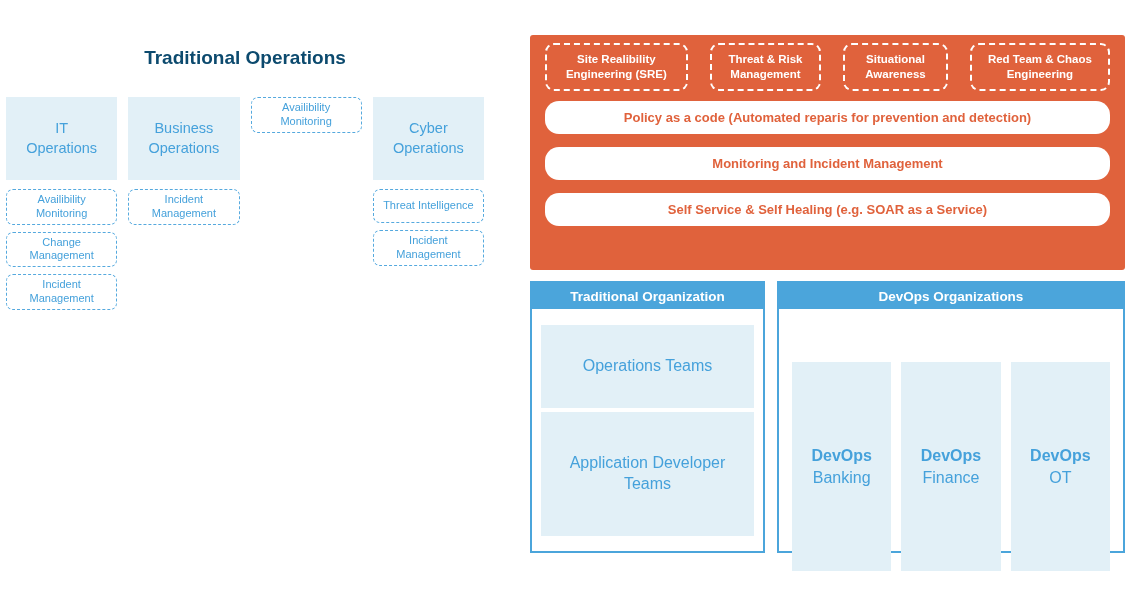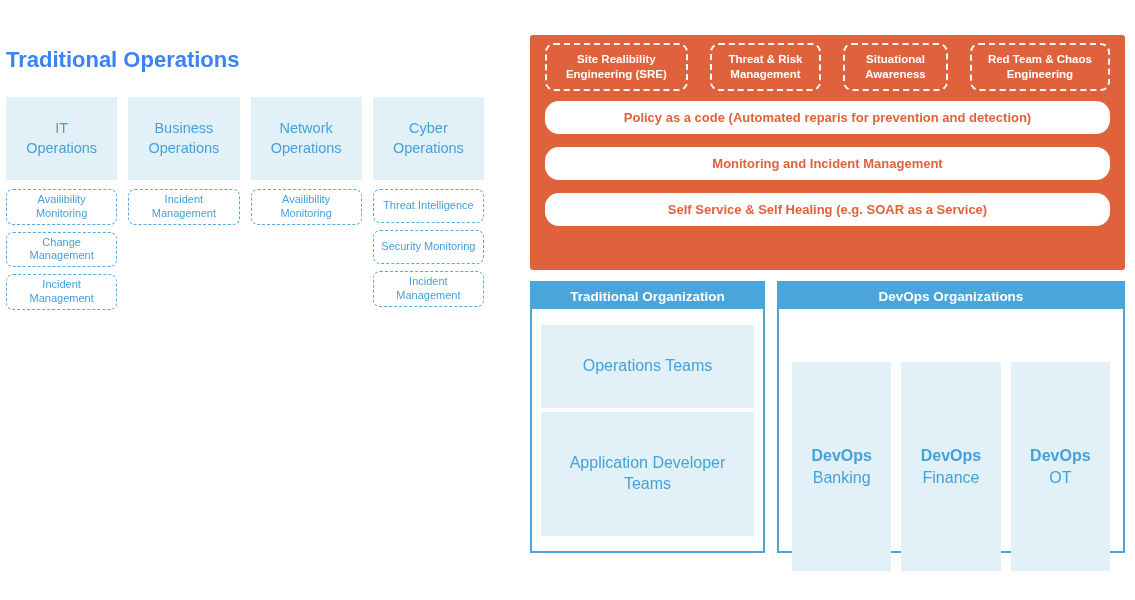--- a/index.html
+++ b/index.html
@@ -6,21 +6,21 @@
   body { font-family:"Liberation Sans", sans-serif; }
   .canvas {
     position:relative; width:1135px; height:600px; background:#ffffff;
     overflow:hidden;
   }
   * { box-sizing:border-box; }
 
   
   .trad-title {
     position:absolute; left:6px; top:47px; width:478px;
-    text-align:left; font-size:22px; font-weight:700; color:#3b82f6;
+    text-align:center; font-size:19px; font-weight:700; color:#0c4a6e;
   }
   .trad-grid {
     position:absolute; left:6px; top:97px; width:478px;
     display:grid; grid-template-columns:repeat(4,1fr); column-gap:11px;
   }
   .trad-col { display:flex; flex-direction:column; }
   .solid-box {
     height:83px; background:#E2F0F7; color:#45A1DB;
     font-size:14.5px; line-height:1.35; text-align:center;
     display:flex; align-items:center; justify-content:center;
@@ -112,28 +112,26 @@
       <div class="dashed-box">Change Management</div>
       <div class="dashed-box">Incident Management</div>
     </div>
 
     <div class="trad-col">
       <div class="solid-box">Business Operations</div>
       <div class="dashed-box">Incident Management</div>
     </div>
 
     <div class="trad-col">
-      <div class="solid-box">Network Operations</div>
       <div class="dashed-box">Availibility Monitoring</div>
     </div>
 
     <div class="trad-col">
       <div class="solid-box">Cyber Operations</div>
       <div class="dashed-box">Threat Intelligence</div>
-      <div class="dashed-box">Security Monitoring</div>
       <div class="dashed-box">Incident Management</div>
     </div>
 
   </div>
 
   <div class="fusion">
 
     <div class="pillars">
       <div class="pillar pillar-0">Site Realibility Engineering (SRE)</div>
       <div class="pillar pillar-1">Threat &amp; Risk Management</div>

